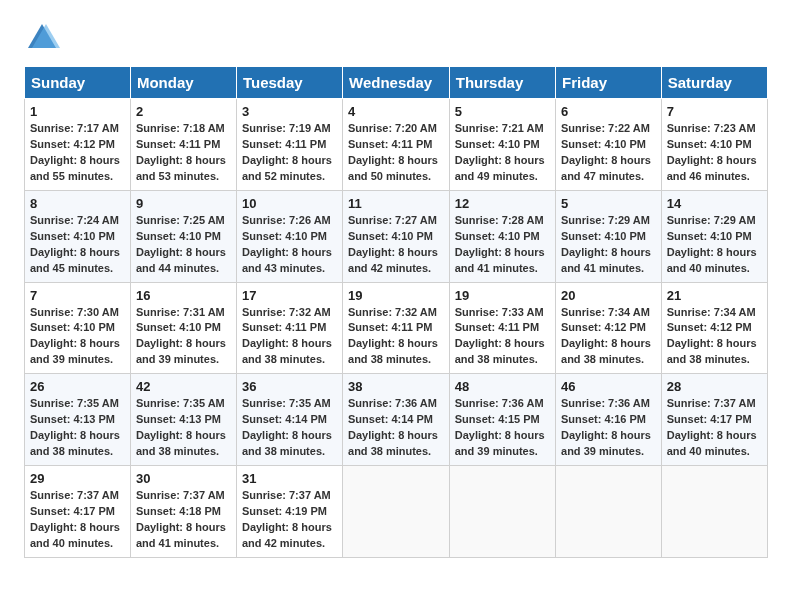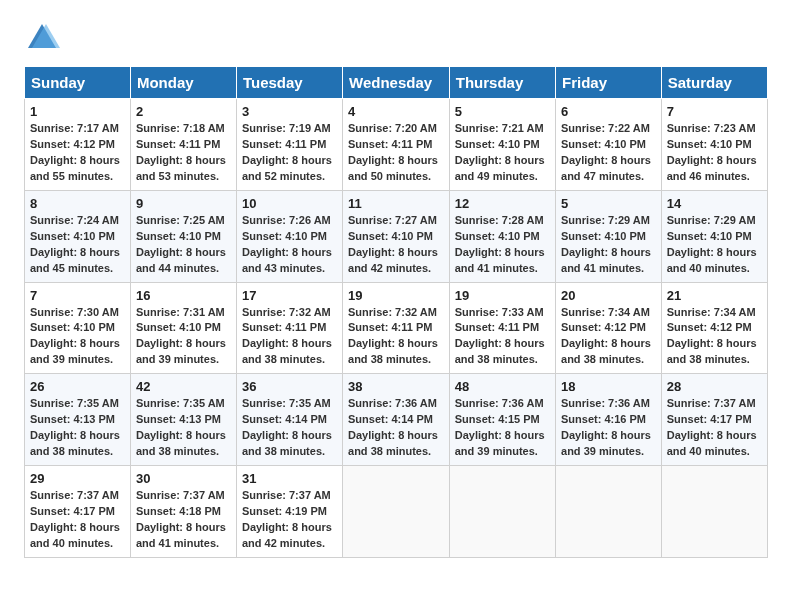--- a/index.html
+++ b/index.html
@@ -343,21 +343,21 @@
       </td>
         <td>
         <span class="day-number">48</span>
         <div class="day-info">
           Sunrise: 7:36 AM<br>
           Sunset: 4:15 PM<br>
           Daylight: 8 hours and 39 minutes.
         </div>
       </td>
         <td>
-        <span class="day-number">18</span>
+        <span class="day-number">46</span>
         <div class="day-info">
           Sunrise: 7:36 AM<br>
           Sunset: 4:16 PM<br>
           Daylight: 8 hours and 39 minutes.
         </div>
       </td>
         <td>
         <span class="day-number">28</span>
         <div class="day-info">
           Sunrise: 7:37 AM<br>

